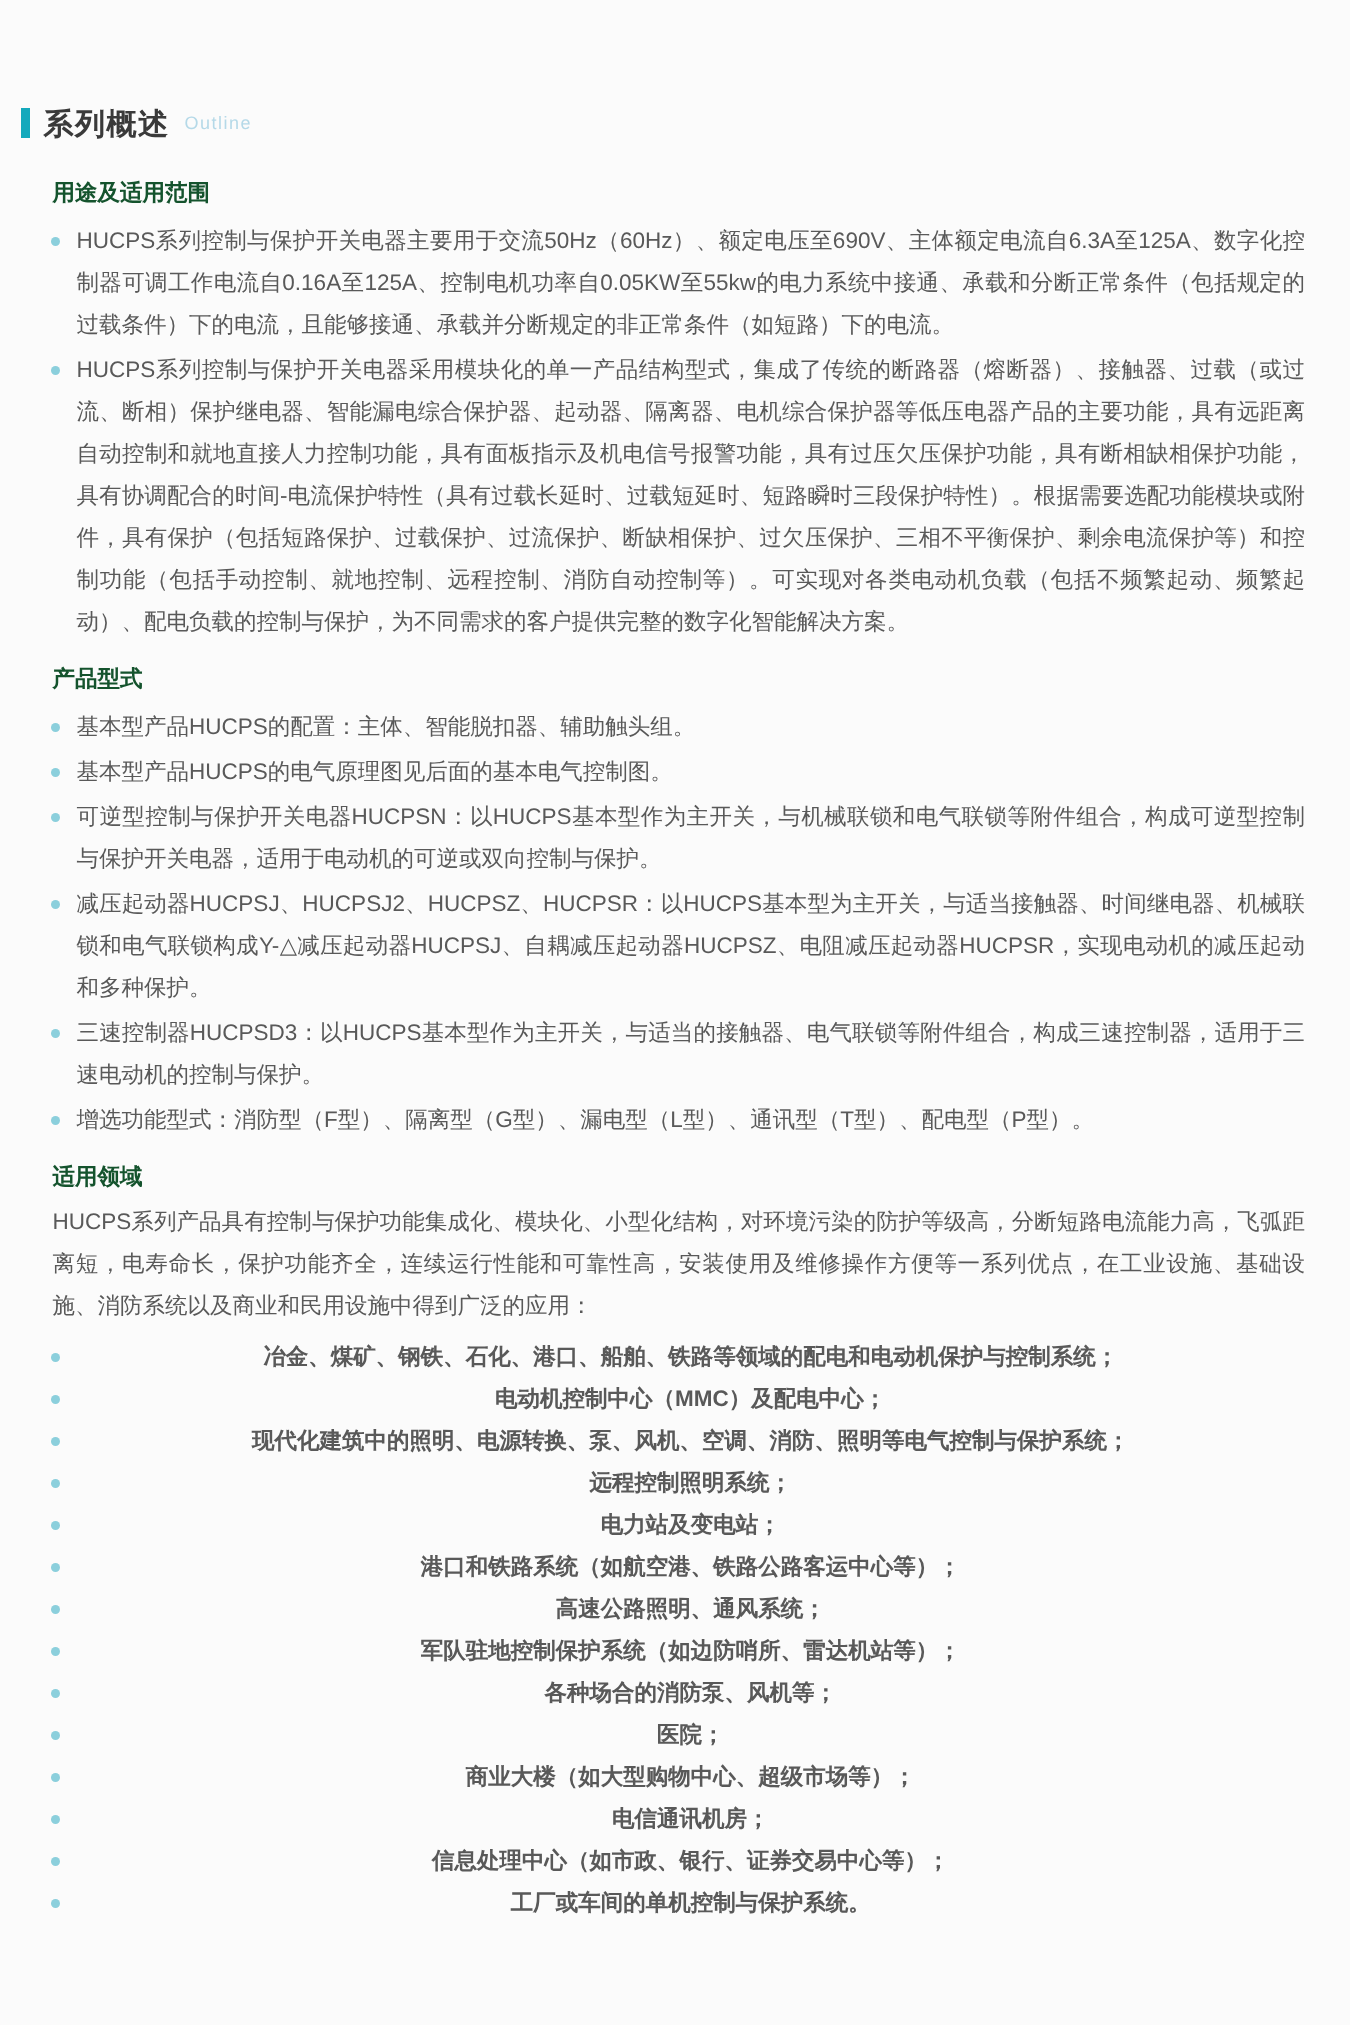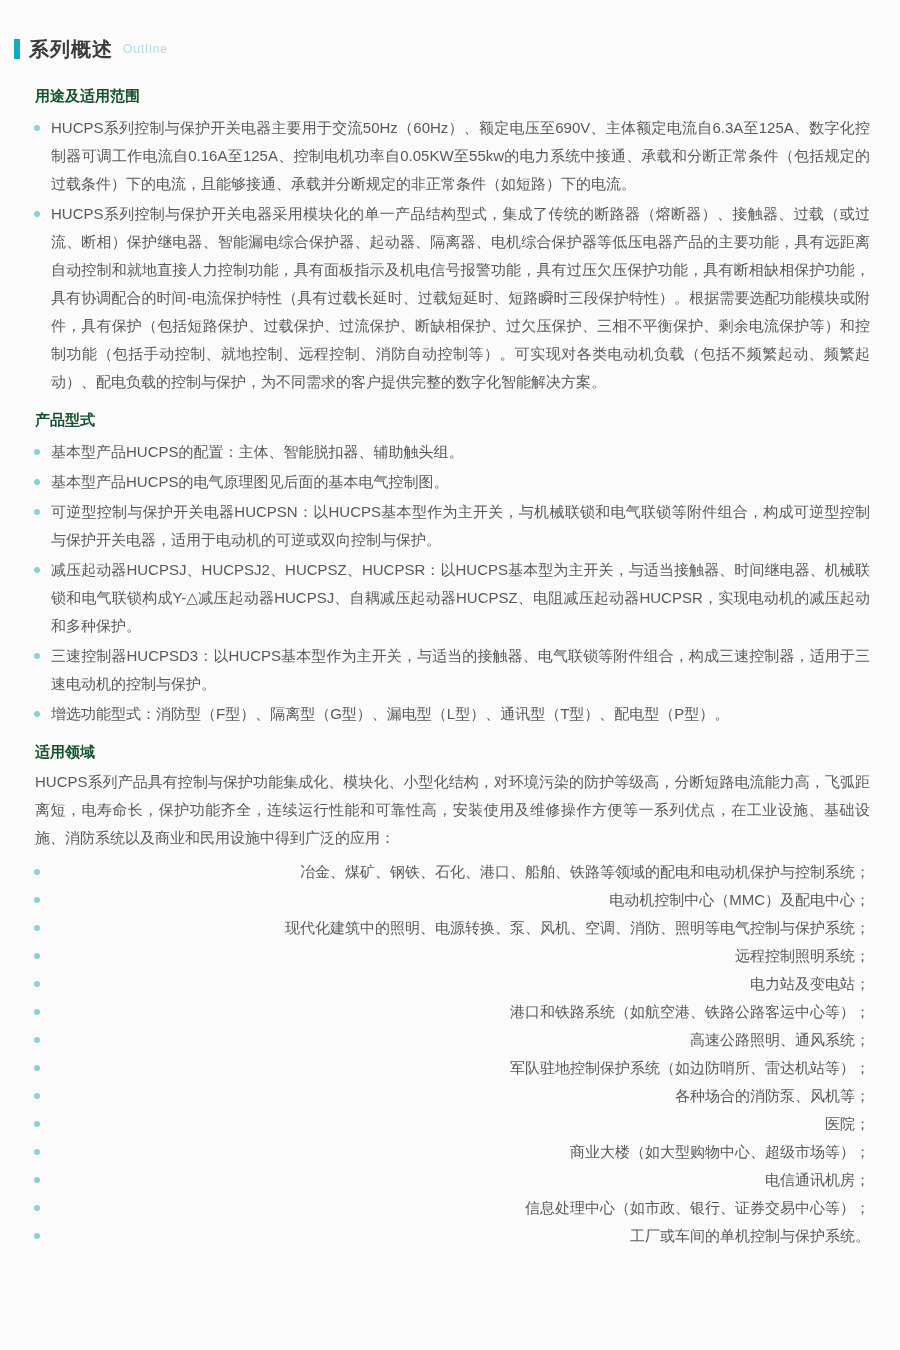--- a/index.html
+++ b/index.html
@@ -18,20 +18,21 @@
     padding: 36px 30px 0 35px;
     color: #595959;
     font-size: 15px;
   }
   
   .doc-header {
     margin-left: -21px;
     display: flex;
     align-items: center;
     height: 26px;
+    margin-top: 33px;
   }
   .accent-bar {
     display: inline-block;
     width: 6px;
     height: 20px;
     background: #14a9bc;
     margin-right: 9px;
   }
   .title-cn {
     font-size: 20px;
@@ -69,21 +70,21 @@
     content: "";
     position: absolute;
     left: -17px;
     top: 11px;
     width: 6px;
     height: 6px;
     border-radius: 50%;
     background: #8bcfdc;
   }
   ul.bullet-list.apps { margin-top: 6px; }
-  ul.bullet-list.apps li { margin-bottom: 0; text-align: right; }
+  ul.bullet-list.apps li { margin-bottom: 0; text-align: center; font-weight: bold; }
   .intro {
     margin: 6px 0 0 0;
     line-height: 28px;
     text-align: justify;
   }
 </style>
 </head>
 <body>
 
 <div class="doc">

